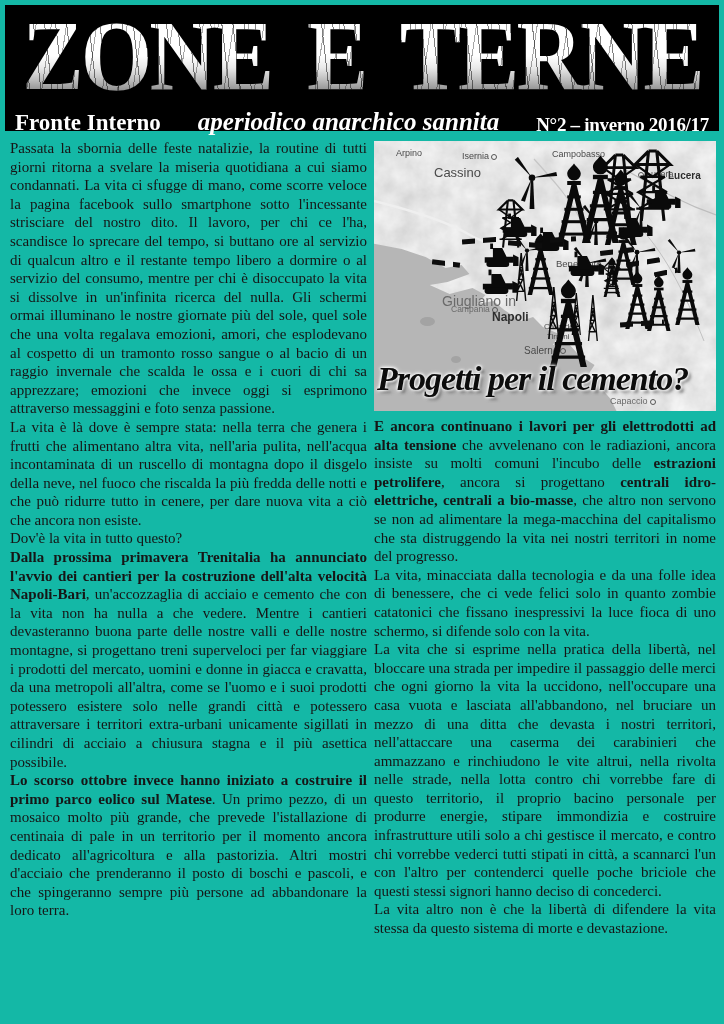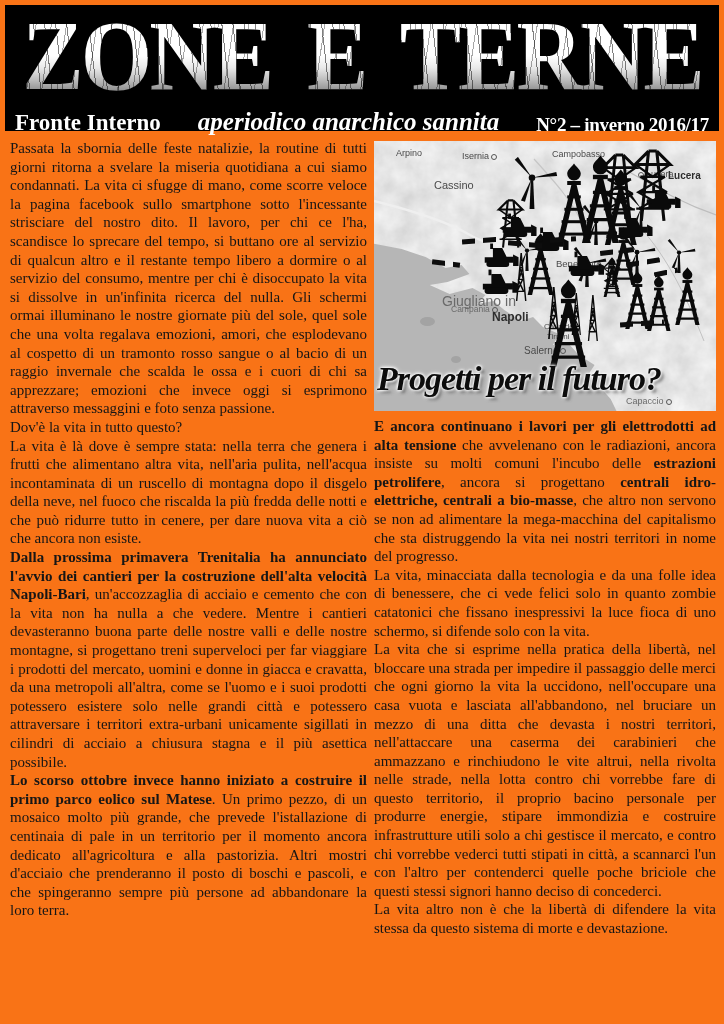--- a/index.html
+++ b/index.html
@@ -1,16 +1,16 @@
 <!DOCTYPE html>
 <html><head>
 <meta charset="utf-8">
 <style>
   html,body{margin:0;padding:0;background:#e9e9e9;}
-  .page{position:relative;width:724px;height:1024px;background:#f97316;overflow:hidden;
+  .page{position:relative;width:724px;height:1024px;background:#14b8a6;overflow:hidden;
         font-family:"Liberation Serif", serif;}
   
   .masthead{position:absolute;left:5px;top:5px;width:714px;height:126px;background:#000;
             box-sizing:border-box;padding:2px 10px 0;}
   .mast-title{margin:0;text-align:center;white-space:nowrap;
               font-family:"Liberation Serif", serif;font-weight:700;
               font-size:92px;line-height:92px;letter-spacing:-3px;word-spacing:16px;
               color:#fff;transform:scaleY(1.08);transform-origin:50% 10%;}
   @supports ((-webkit-background-clip:text) or (background-clip:text)){
     .mast-title{
@@ -104,22 +104,22 @@
       <span class="mast-left">Fronte Interno</span>
       <span class="mast-center">aperiodico anarchico sannita</span>
       <span class="mast-right">N°2 – inverno 2016/17</span>
     </div>
   </header>
 
   <main class="content">
 
     <section class="col col-left">
       <p><span>Passata la sbornia delle feste natalizie, la routine di tutti giorni ritorna a svelare la miseria quotidiana a cui siamo condannati. La vita ci sfugge di mano, come scorre veloce la pagina facebook sullo smartphone sotto l'incessante strisciare del nostro dito. Il lavoro, per chi ce l'ha, scandisce lo sprecare del tempo, si buttano ore al servizio di qualcun altro e il restante tempo libero a dormire o al servizio del consumo, mentre per chi è disoccupato la vita si dissolve in un'infinita ricerca del nulla. Gli schermi ormai illuminano le nostre giornate più del sole, quel sole che una volta regalava emozioni, amori, che esplodevano al cospetto di un tramonto rosso sangue o al bacio di un raggio invernale che scalda le ossa e i cuori di chi sa apprezzare; emozioni che invece oggi si esprimono attraverso messaggini e foto senza passione.</span></p>
+      <p><span>La vita è là dove è sempre stata: nella terra che genera i frutti che alimentano altra vita, nell'aria pulita, nell'acqua incontaminata di un ruscello di montagna dopo il disgelo della neve, nel fuoco che riscalda la più fredda delle notti e che può ridurre tutto in cenere, per dare nuova vita a ciò che ancora non esiste.</span></p>
       <p><span>Dov'è la vita in tutto questo?</span></p>
-      <p><span>La vita è là dove è sempre stata: nella terra che genera i frutti che alimentano altra vita, nell'aria pulita, nell'acqua incontaminata di un ruscello di montagna dopo il disgelo della neve, nel fuoco che riscalda la più fredda delle notti e che può ridurre tutto in cenere, per dare nuova vita a ciò che ancora non esiste.</span></p>
       <p><span class="b">Dalla prossima primavera Trenitalia ha annunciato l'avvio dei cantieri per la costruzione dell'alta velocità Napoli-Bari</span><span>, un'accozzaglia di acciaio e cemento che con la vita non ha nulla a che vedere. Mentre i cantieri devasteranno buona parte delle nostre valli e delle nostre montagne, si progettano treni superveloci per far viaggiare i prodotti del mercato, uomini e donne in giacca e cravatta, da una metropoli all'altra, come se l'uomo e i suoi prodotti potessero esistere solo nelle grandi città e potessero attraversare i territori extra-urbani unicamente sigillati in cilindri di acciaio a chiusura stagna e il più asettica possibile.</span></p>
       <p><span class="b">Lo scorso ottobre invece hanno iniziato a costruire il primo parco eolico sul Matese</span><span>. Un primo pezzo, di un mosaico molto più grande, che prevede l'istallazione di centinaia di pale in un territorio per il momento ancora dedicato all'agricoltura e alla pastorizia. Altri mostri d'acciaio che prenderanno il posto di boschi e pascoli, e che spingeranno sempre più persone ad abbandonare la loro terra.</span></p>
     </section>
 
     <section class="col col-right">
 
       <figure class="map">
         <svg class="terrain">
           <filter id="terrain-f">
             <feTurbulence type="fractalNoise" baseFrequency="0.045" numOctaves="4" seed="7" stitchTiles="stitch"></feTurbulence>
@@ -138,32 +138,32 @@
           <path d="M250 28 C 282 46, 302 60, 342 74" fill="none" stroke="#bdbdbd" stroke-width="1.2"></path>
           <path d="M160 18 C 180 40, 198 60, 208 82" fill="none" stroke="#c6c6c6" stroke-width="1.2"></path>
           <path d="M260 80 C 290 110, 310 150, 330 200" fill="none" stroke="#c2c2c2" stroke-width="1"></path>
         </svg>
         <div class="sea"></div>
         <div class="island island-1"></div>
         <div class="island island-2"></div>
         <div id="map-labels">
             <span class="city" style="left: 22px; top: 8px; font-size: 9px;">Arpino</span>
             <span class="city" style="left: 88px; top: 11px; font-size: 9px;">Isernia<i class="dot"></i></span>
-            <span class="city" style="left: 60px; top: 38px; font-size: 11px;">Cassino</span>
+            <span class="city" style="left: 60px; top: 25px; font-size: 13px;">Cassino</span>
             <span class="city" style="left: 178px; top: 9px; font-size: 9px;">Campobasso</span>
             <span class="city" style="left: 262px; top: 29px; font-size: 9px;"><i class="dot"></i>Lucera</span>
             <span class="city city-bold" style="left: 294px; top: 29px; font-size: 10px;">Lucera</span>
             <span class="city" style="left: 182px; top: 118px; font-size: 9.5px;">Benevento</span>
             <span class="city" style="left: 68px; top: 153px; font-size: 14px; color: rgb(106, 106, 106);">Giugliano in</span>
             <span class="city" style="left: 70px; top: 164px; font-size: 8.5px; color: rgb(106, 106, 106); padding-left: 7px;">Campania<i class="dot"></i></span>
             <span class="city city-bold" style="left: 118px; top: 170px; font-size: 12px;">Napoli</span>
             <span class="city" style="left: 170px; top: 182px; font-size: 8px;">Cava de</span>
             <span class="city" style="left: 173px; top: 192px; font-size: 8px;">Tirreni</span>
             <span class="city" style="left: 150px; top: 204px; font-size: 10px;">Salerno<i class="dot"></i></span>
-            <span class="city" style="left: 236px; top: 256px; font-size: 9px; color: rgb(106, 106, 106); margin-left: 16px;">Capaccio<i class="dot"></i></span>
+            <span class="city" style="left: 236px; top: 256px; font-size: 9px; color: rgb(106, 106, 106);">Capaccio<i class="dot"></i></span>
           </div>
         <div id="map-markers">
             <svg class="marker" viewBox="0 0 24 36" style="left: 222px; top: 12px; width: 46.6667px; height: 70px;">
               <use href="#i-pylon" xlink:href="#i-pylon"></use>
             </svg>
             <svg class="marker" viewBox="0 0 24 36" style="left: 254px; top: 8px; width: 49.3333px; height: 74px;">
               <use href="#i-pylon" xlink:href="#i-pylon"></use>
             </svg>
             <svg class="marker" viewBox="0 0 24 36" style="left: 120px; top: 58px; width: 33.3333px; height: 50px;">
               <use href="#i-pylon" xlink:href="#i-pylon"></use>
@@ -257,21 +257,21 @@
             </svg>
             <div class="dash" style="left: 88px; top: 97px; width: 40px; transform: rotate(-4deg);"></div>
             <div class="dash" style="left: 134px; top: 101px; width: 38px; transform: rotate(5deg);"></div>
             <div class="dash" style="left: 176px; top: 96px; width: 26px; transform: rotate(-3deg);"></div>
             <div class="dash" style="left: 226px; top: 108px; width: 34px; transform: rotate(-7deg);"></div>
             <div class="dash" style="left: 252px; top: 119px; width: 34px; transform: rotate(-9deg);"></div>
             <div class="dash" style="left: 280px; top: 129px; width: 24px; transform: rotate(-12deg);"></div>
             <div class="dash" style="left: 246px; top: 180px; width: 44px; transform: rotate(-4deg);"></div>
             <div class="dash" style="left: 58px; top: 120px; width: 28px; transform: rotate(7deg);"></div>
           </div>
-        <figcaption class="map-headline">Progetti per il futuro?</figcaption>
+        <figcaption class="map-headline">Progetti per il cemento?</figcaption>
       </figure>
 
       <p><span class="b">E ancora continuano i lavori per gli elettrodotti ad alta tensione</span><span> che avvelenano con le radiazioni, ancora insiste su molti comuni l'incubo delle </span><span class="b">estrazioni petrolifere</span><span>, ancora si progettano </span><span class="b">centrali idro-elettriche, centrali a bio-masse</span><span>, che altro non servono se non ad alimentare la mega-macchina del capitalismo che sta distruggendo la vita nei nostri territori in nome del progresso.</span></p>
       <p><span>La vita, minacciata dalla tecnologia e da una folle idea di benessere, che ci vede felici solo in quanto zombie catatonici che fissano inespressivi la luce fioca di uno schermo, si difende solo con la vita.</span></p>
       <p><span>La vita che si esprime nella pratica della libertà, nel bloccare una strada per impedire il passaggio delle merci che ogni giorno la vita la uccidono, nell'occupare una casa vuota e lasciata all'abbandono, nel bruciare un mezzo di una ditta che devasta i nostri territori, nell'attaccare una caserma dei carabinieri che ammazzano e rinchiudono le vite altrui, nella rivolta nelle strade, nella lotta contro chi vorrebbe fare di questo territorio, il proprio bacino personale per produrre energie, stipare immondizia e costruire infrastrutture utili solo a chi gestisce il mercato, e contro chi vorrebbe vederci tutti stipati in città, a scannarci l'un con l'altro per contenderci quelle poche briciole che questi stessi signori hanno deciso di concederci.</span></p>
       <p><span>La vita altro non è che la libertà di difendere la vita stessa da questo sistema di morte e devastazione.</span></p>
     </section>
 
   </main>
 </div>

